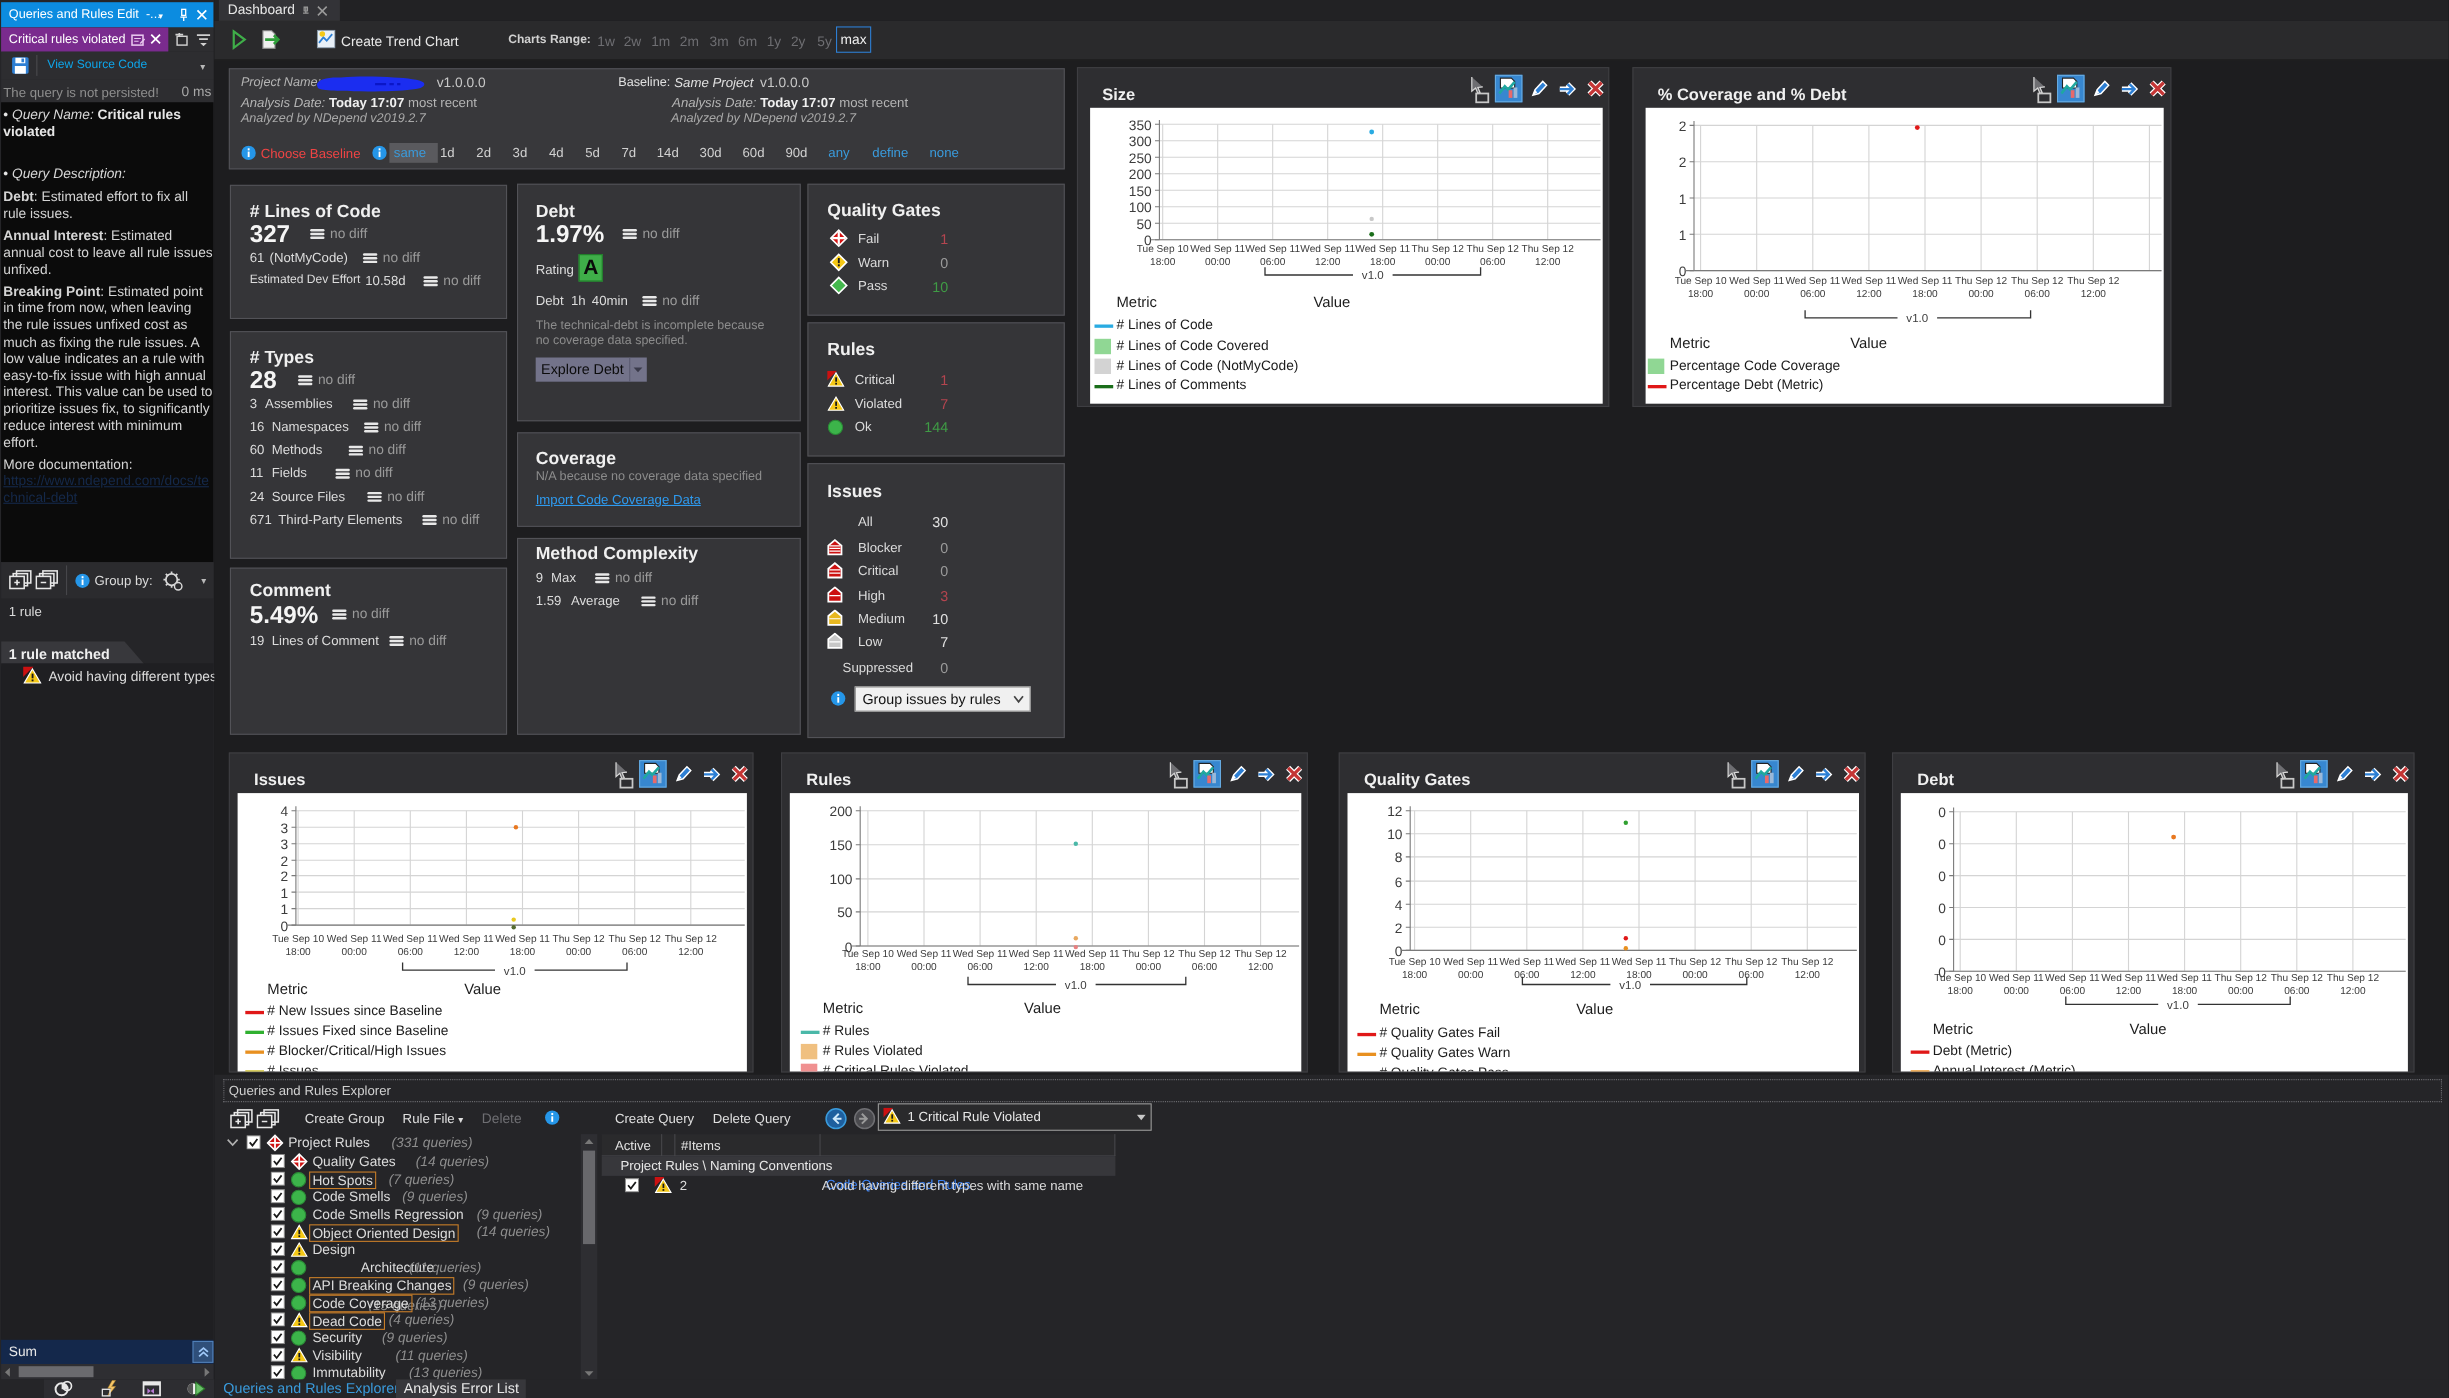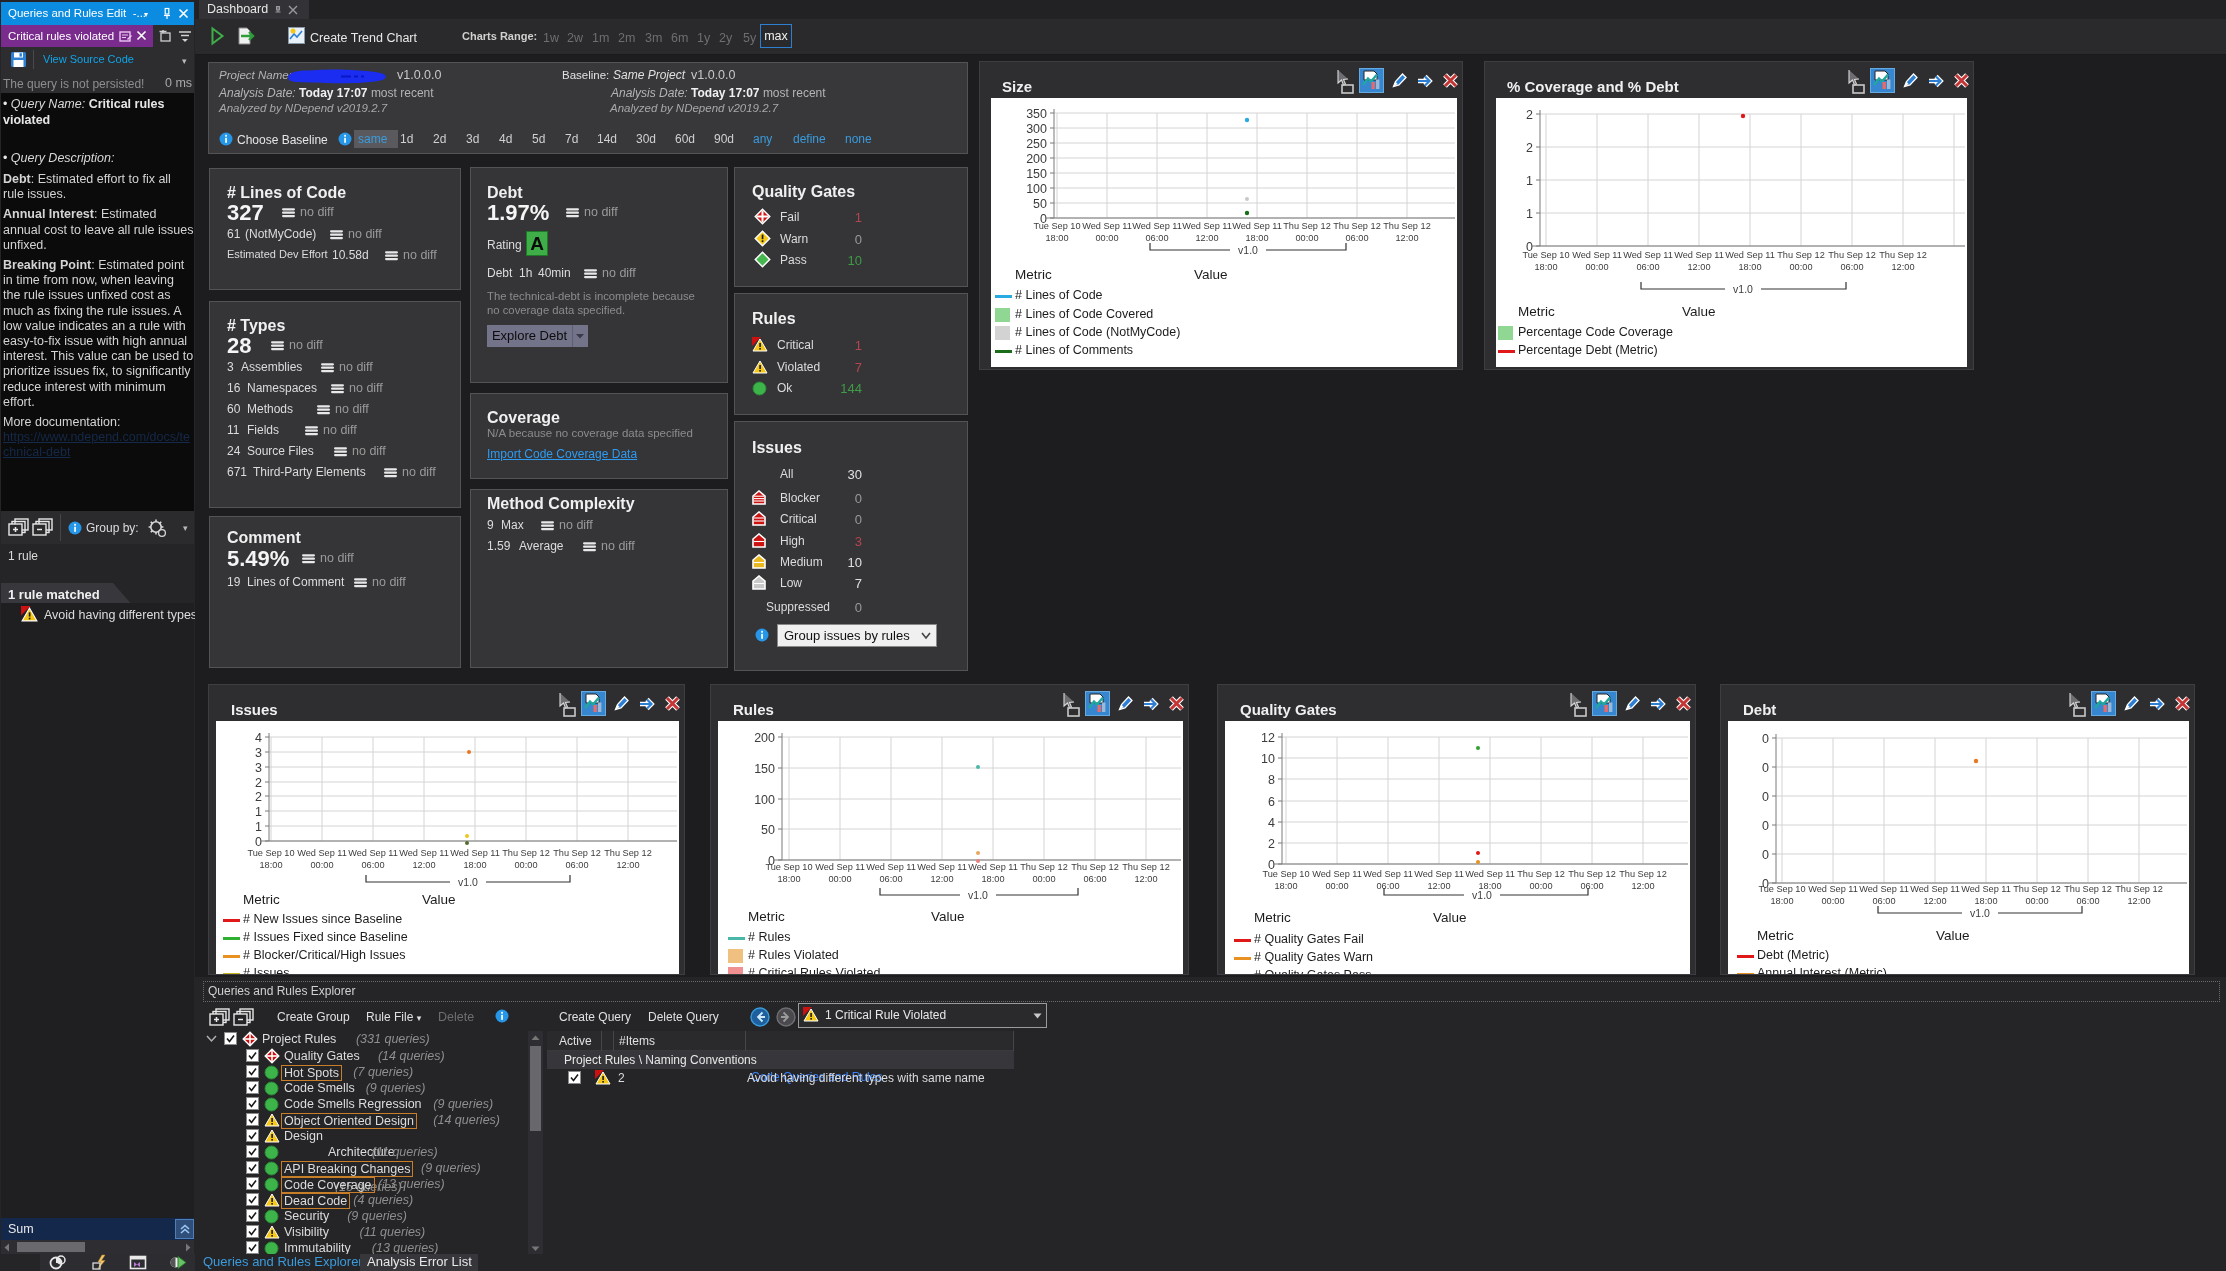--- a/index.html
+++ b/index.html
@@ -203,21 +203,21 @@
 <div class="abs gtx" style="left:691px;top:68px;color:#c8c8c8">v1.0.0.0</div>
 <div class="abs gtx it" style="left:219px;top:86px;color:#b4b4b4;font-size:12px">Analysis Date: <b style="font-style:normal;color:#f0f0f0">Today 17:07</b> <span style="font-style:normal;color:#b4b4b4">most recent</span></div>
 <div class="abs gtx it" style="left:611px;top:86px;color:#b4b4b4;font-size:12px">Analysis Date: <b style="font-style:normal;color:#f0f0f0">Today 17:07</b> <span style="font-style:normal;color:#b4b4b4">most recent</span></div>
 <div class="abs gtx it" style="left:219px;top:102px;color:#a8a8a8;font-size:11.5px">Analyzed by NDepend v2019.2.7</div>
 <div class="abs gtx it" style="left:610px;top:102px;color:#a8a8a8;font-size:11.5px">Analyzed by NDepend v2019.2.7</div>
 <svg class="abs" style="left:219px;top:132px" width="14" height="14" viewBox="0 0 14 14">
     <circle cx="7" cy="7" r="6.5" fill="#2596e8"></circle>
     <rect x="6.2" y="5.8" width="1.7" height="5" fill="#ffffff"></rect>
     <rect x="6.2" y="2.8" width="1.7" height="1.9" fill="#ffffff"></rect>
   </svg>
-<div class="abs tx" style="left:237px;top:133px;color:#e5e5e5;font-size:12px">Choose Baseline</div>
+<div class="abs tx" style="left:237px;top:133px;color:#ef4444;font-size:12px">Choose Baseline</div>
 <svg class="abs" style="left:338px;top:132px" width="14" height="14" viewBox="0 0 14 14">
     <circle cx="7" cy="7" r="6.5" fill="#2596e8"></circle>
     <rect x="6.2" y="5.8" width="1.7" height="5" fill="#ffffff"></rect>
     <rect x="6.2" y="2.8" width="1.7" height="1.9" fill="#ffffff"></rect>
   </svg>
 <div class="abs" style="left:354px;top:130px;width:44px;height:18px;background:#5a5a5e"></div>
 <div class="abs tx" style="left:358px;top:132px;color:#3a9bdc">same</div>
 <div class="abs tx" style="left:400px;top:132px;color:#d0d0d0">1d</div>
 <div class="abs tx" style="left:433px;top:132px;color:#d0d0d0">2d</div>
 <div class="abs tx" style="left:466px;top:132px;color:#d0d0d0">3d</div>

